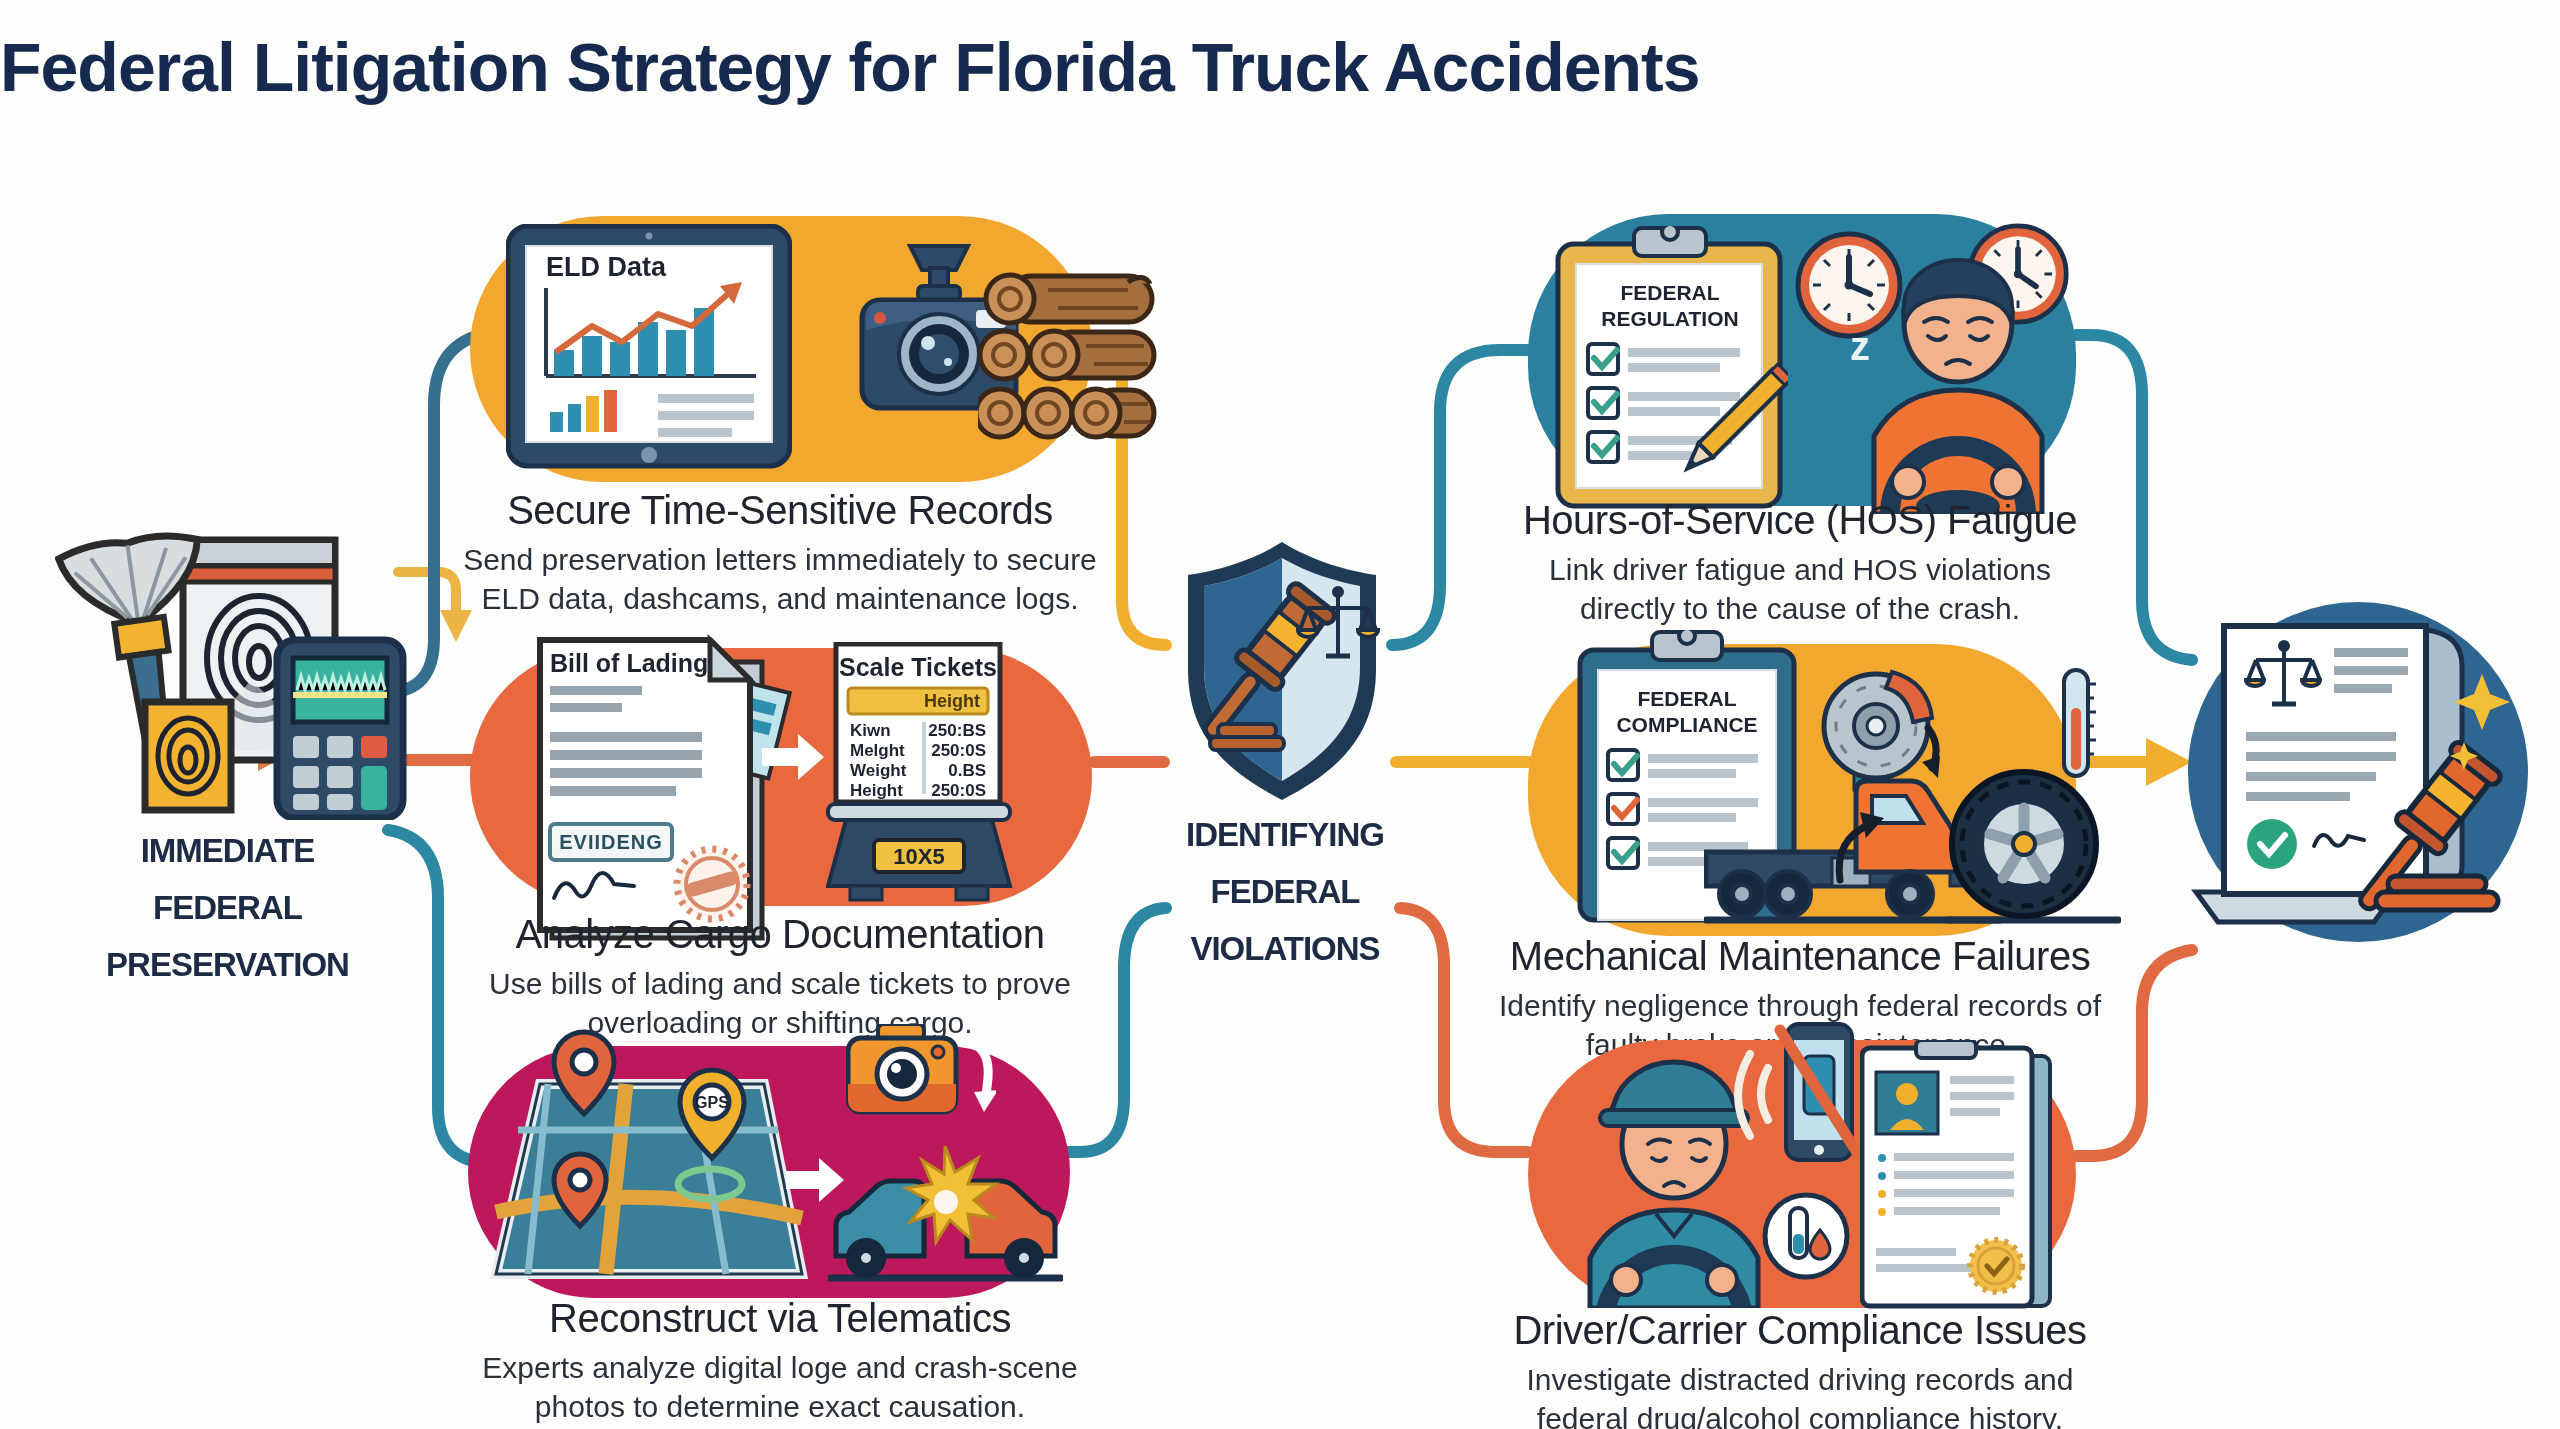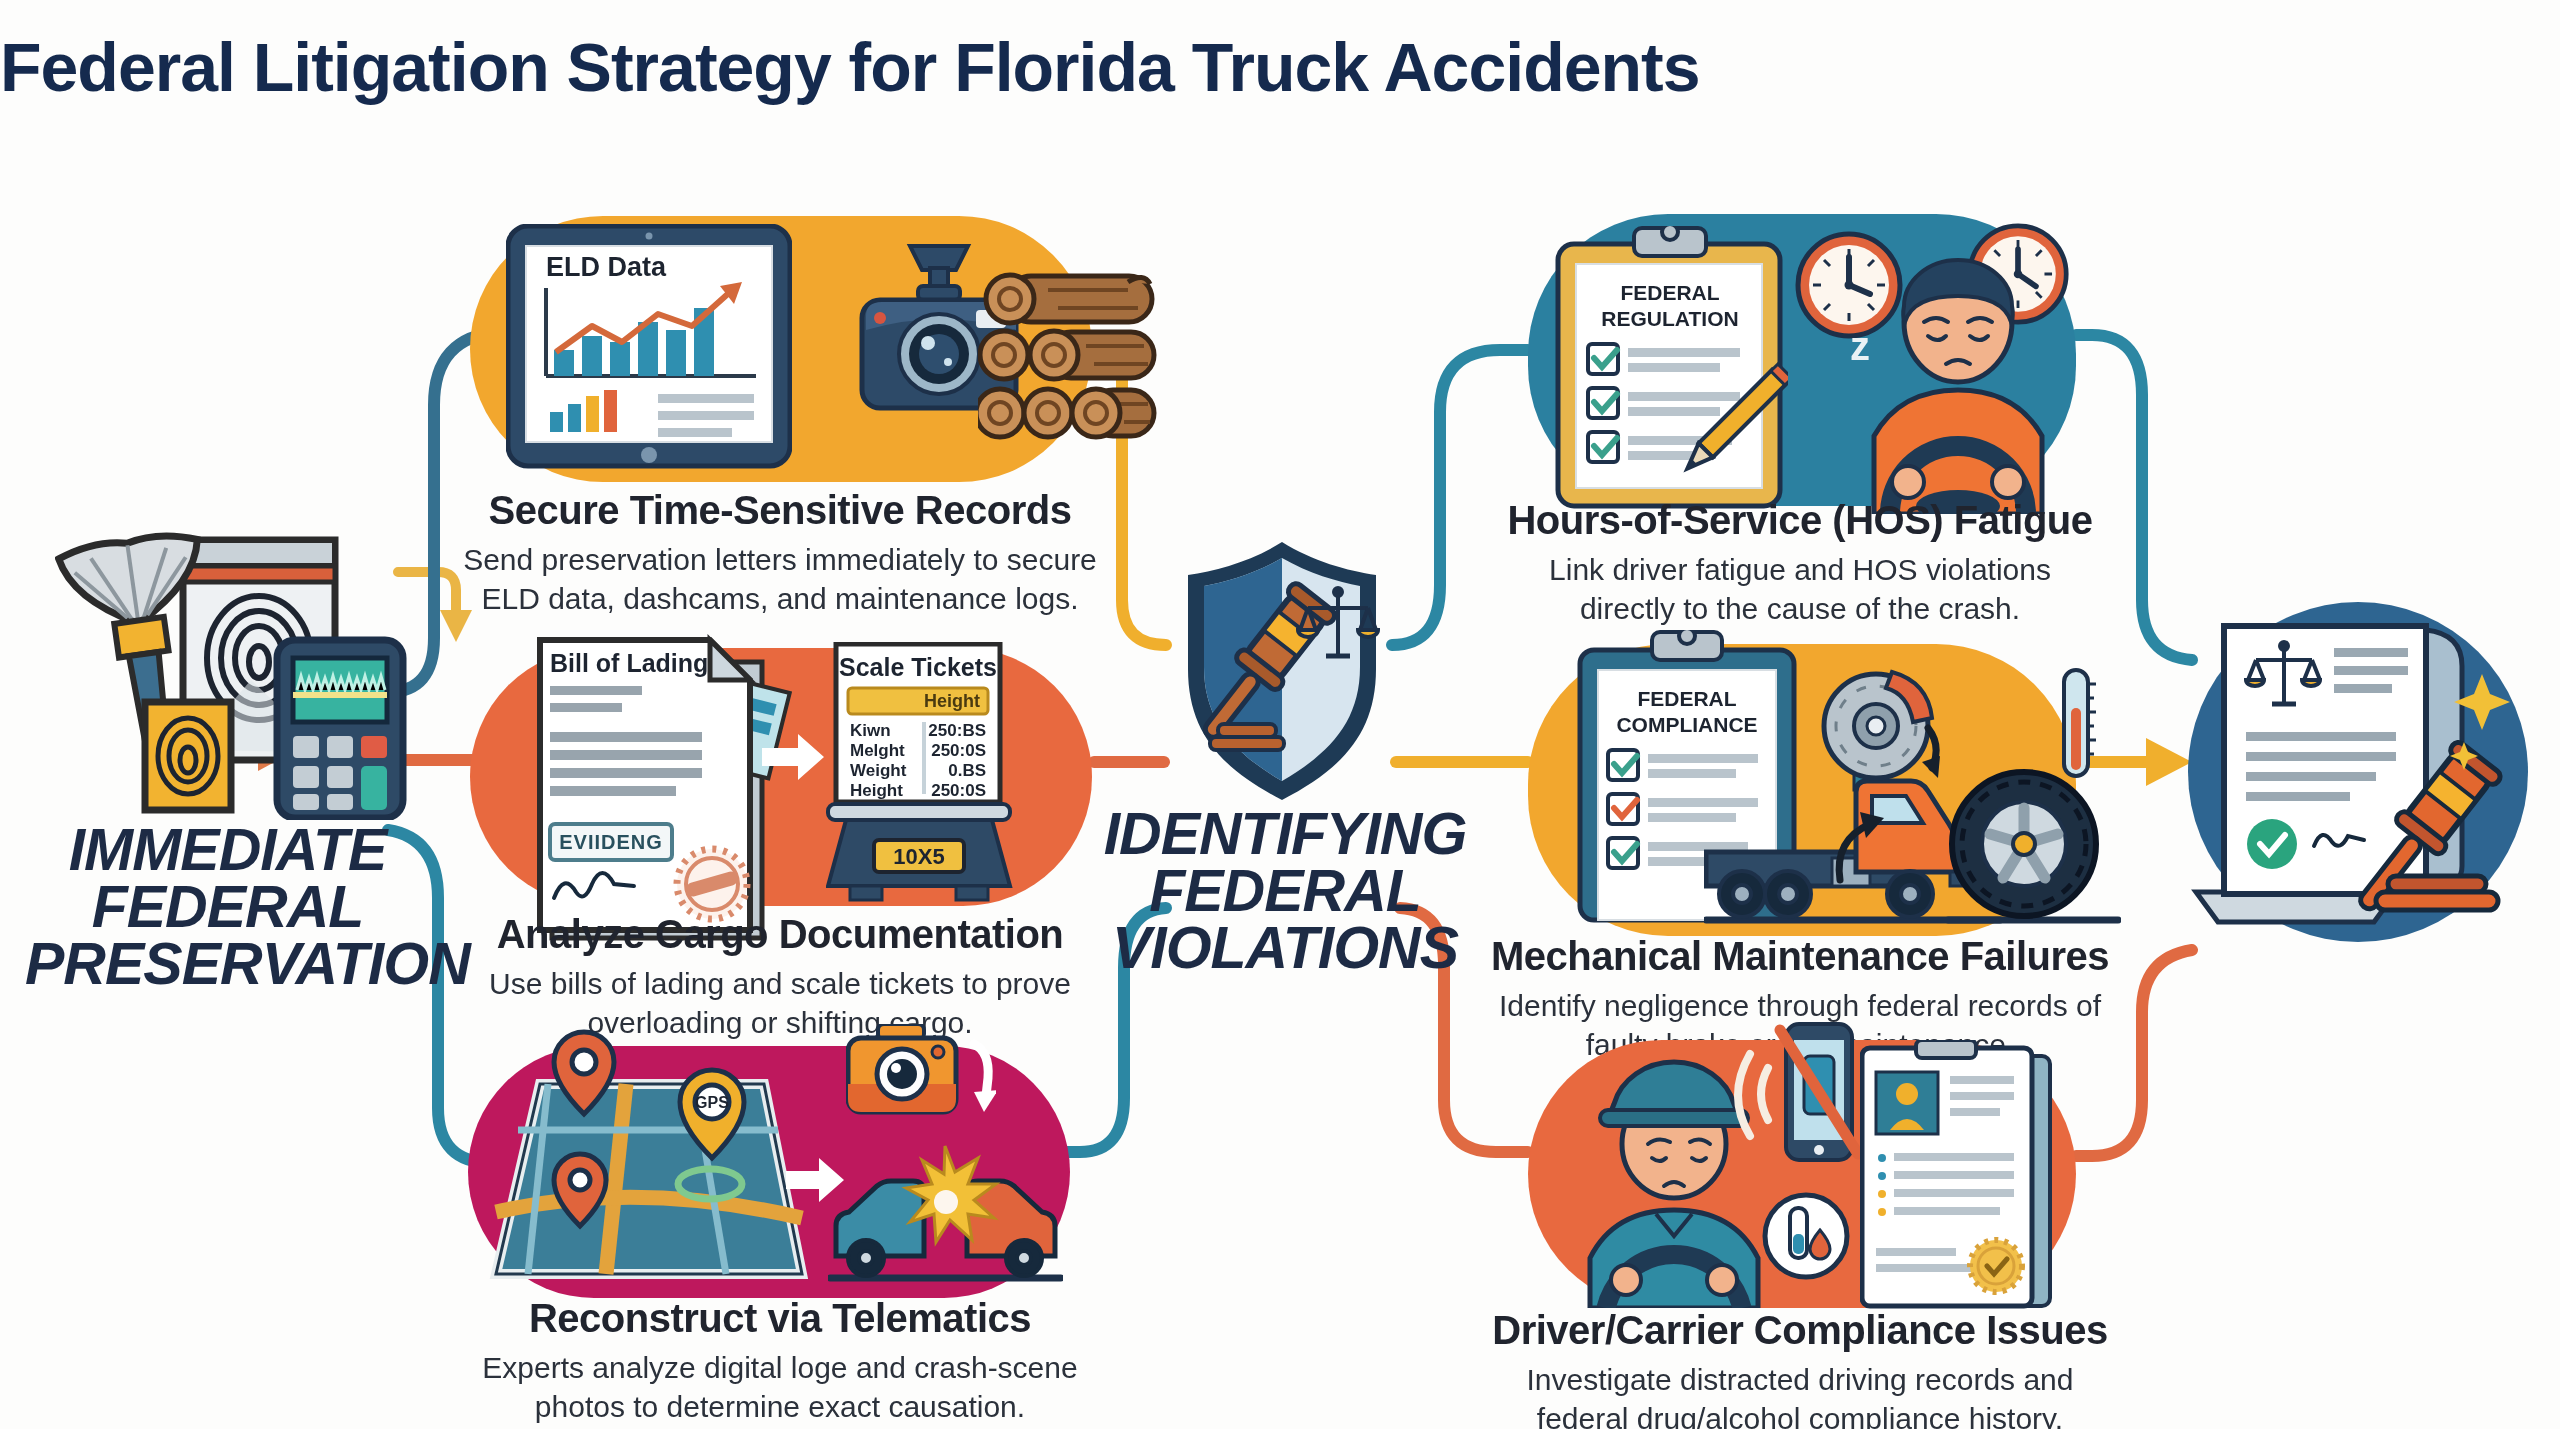--- a/index.html
+++ b/index.html
@@ -2,25 +2,25 @@
 <html><head>
 <meta charset="utf-8">
 <style>
   html,body{margin:0;padding:0;background:#ffffff;}
   .canvas{position:relative;width:2560px;height:1429px;background:#fdfdfc;overflow:hidden;
           font-family:"Liberation Sans",sans-serif;}
   .abs{position:absolute;}
   .main-title{position:absolute;left:0;right:0;top:28px;text-align:left;
               font-size:68px;font-weight:800;color:#152a4e;letter-spacing:-1px;}
   .pill{position:absolute;border-radius:140px;}
-  .card-title{position:absolute;text-align:center;font-weight:700;font-size:40px;
+  .card-title{position:absolute;text-align:center;font-weight:400;font-size:40px;
               color:#20242e;letter-spacing:-0.5px;}
   .card-desc{position:absolute;text-align:center;font-size:30px;line-height:39px;color:#2b313b;}
   .node-label{position:absolute;text-align:center;font-weight:800;color:#1d2b45;
-              font-size:59px;line-height:57px;letter-spacing:-1px;font-style:italic;}
+              font-size:33px;line-height:57px;letter-spacing:-1px;}
   svg text{font-family:"Liberation Sans",sans-serif;}
 </style>
 </head>
 <body>
 
 <div class="canvas">
 
   <svg class="abs" style="left:0;top:0;" width="2560" height="1429" viewBox="0 0 2560 1429" fill="none">
 
     <g>

